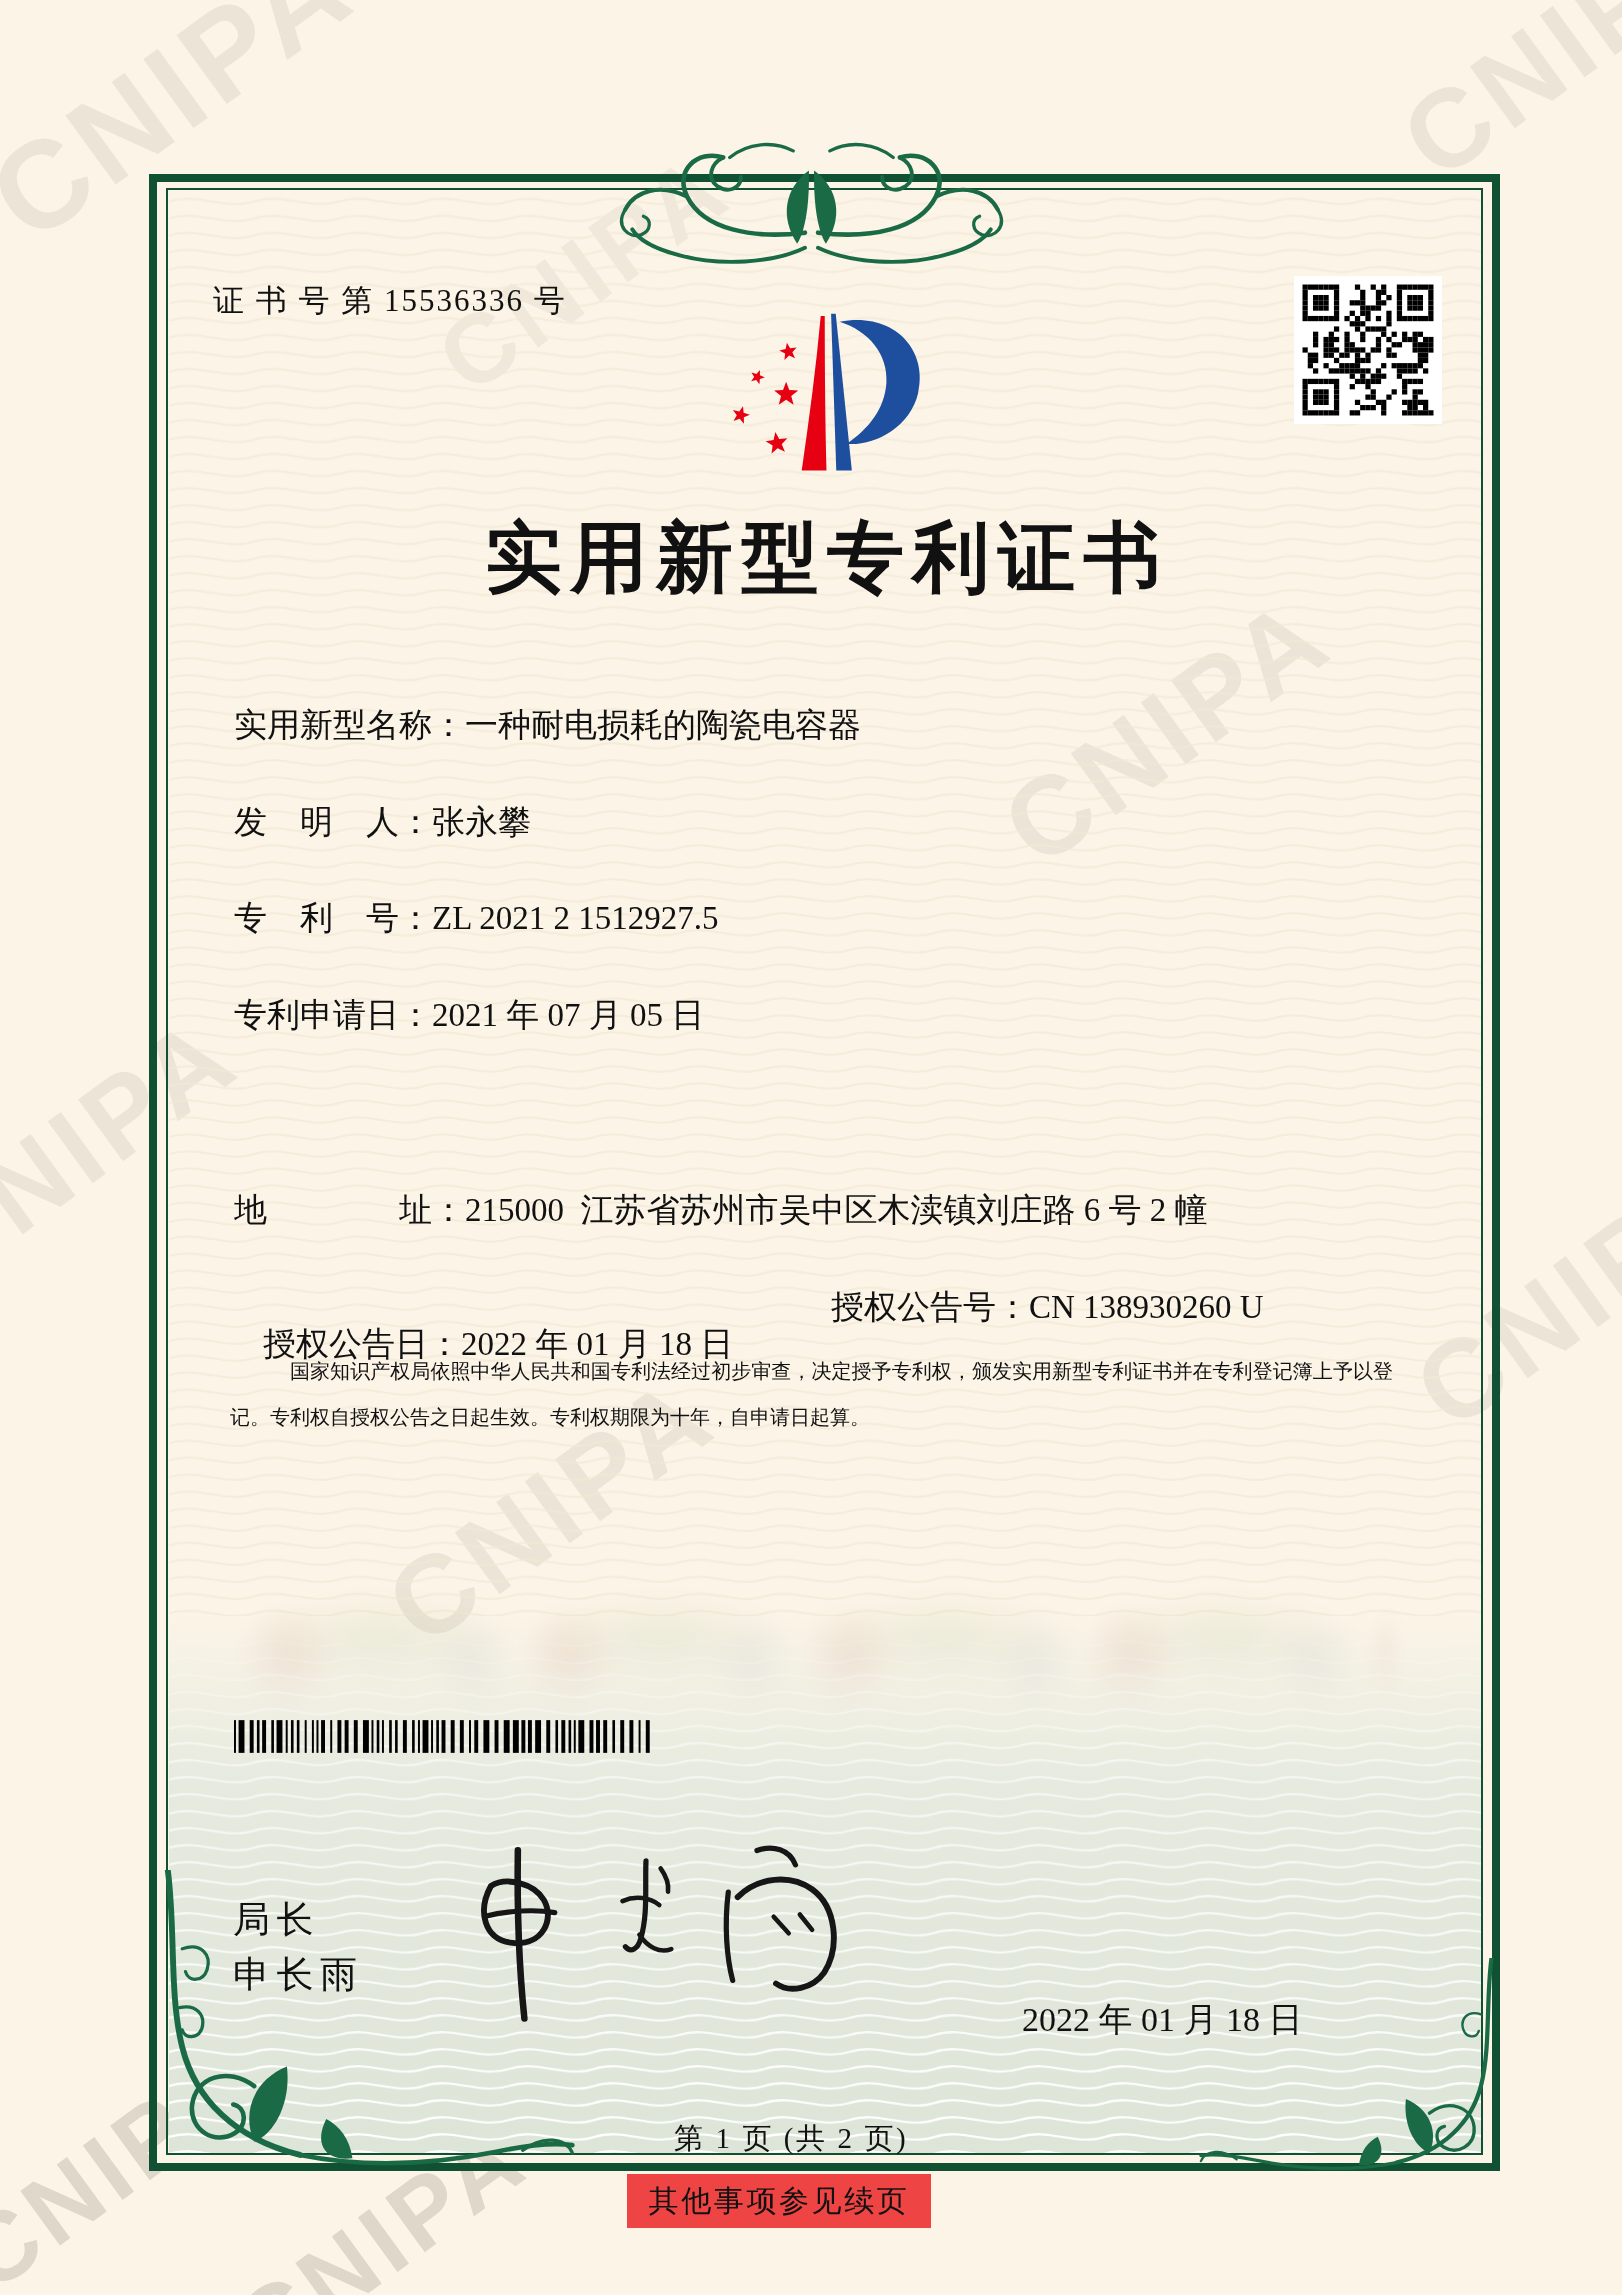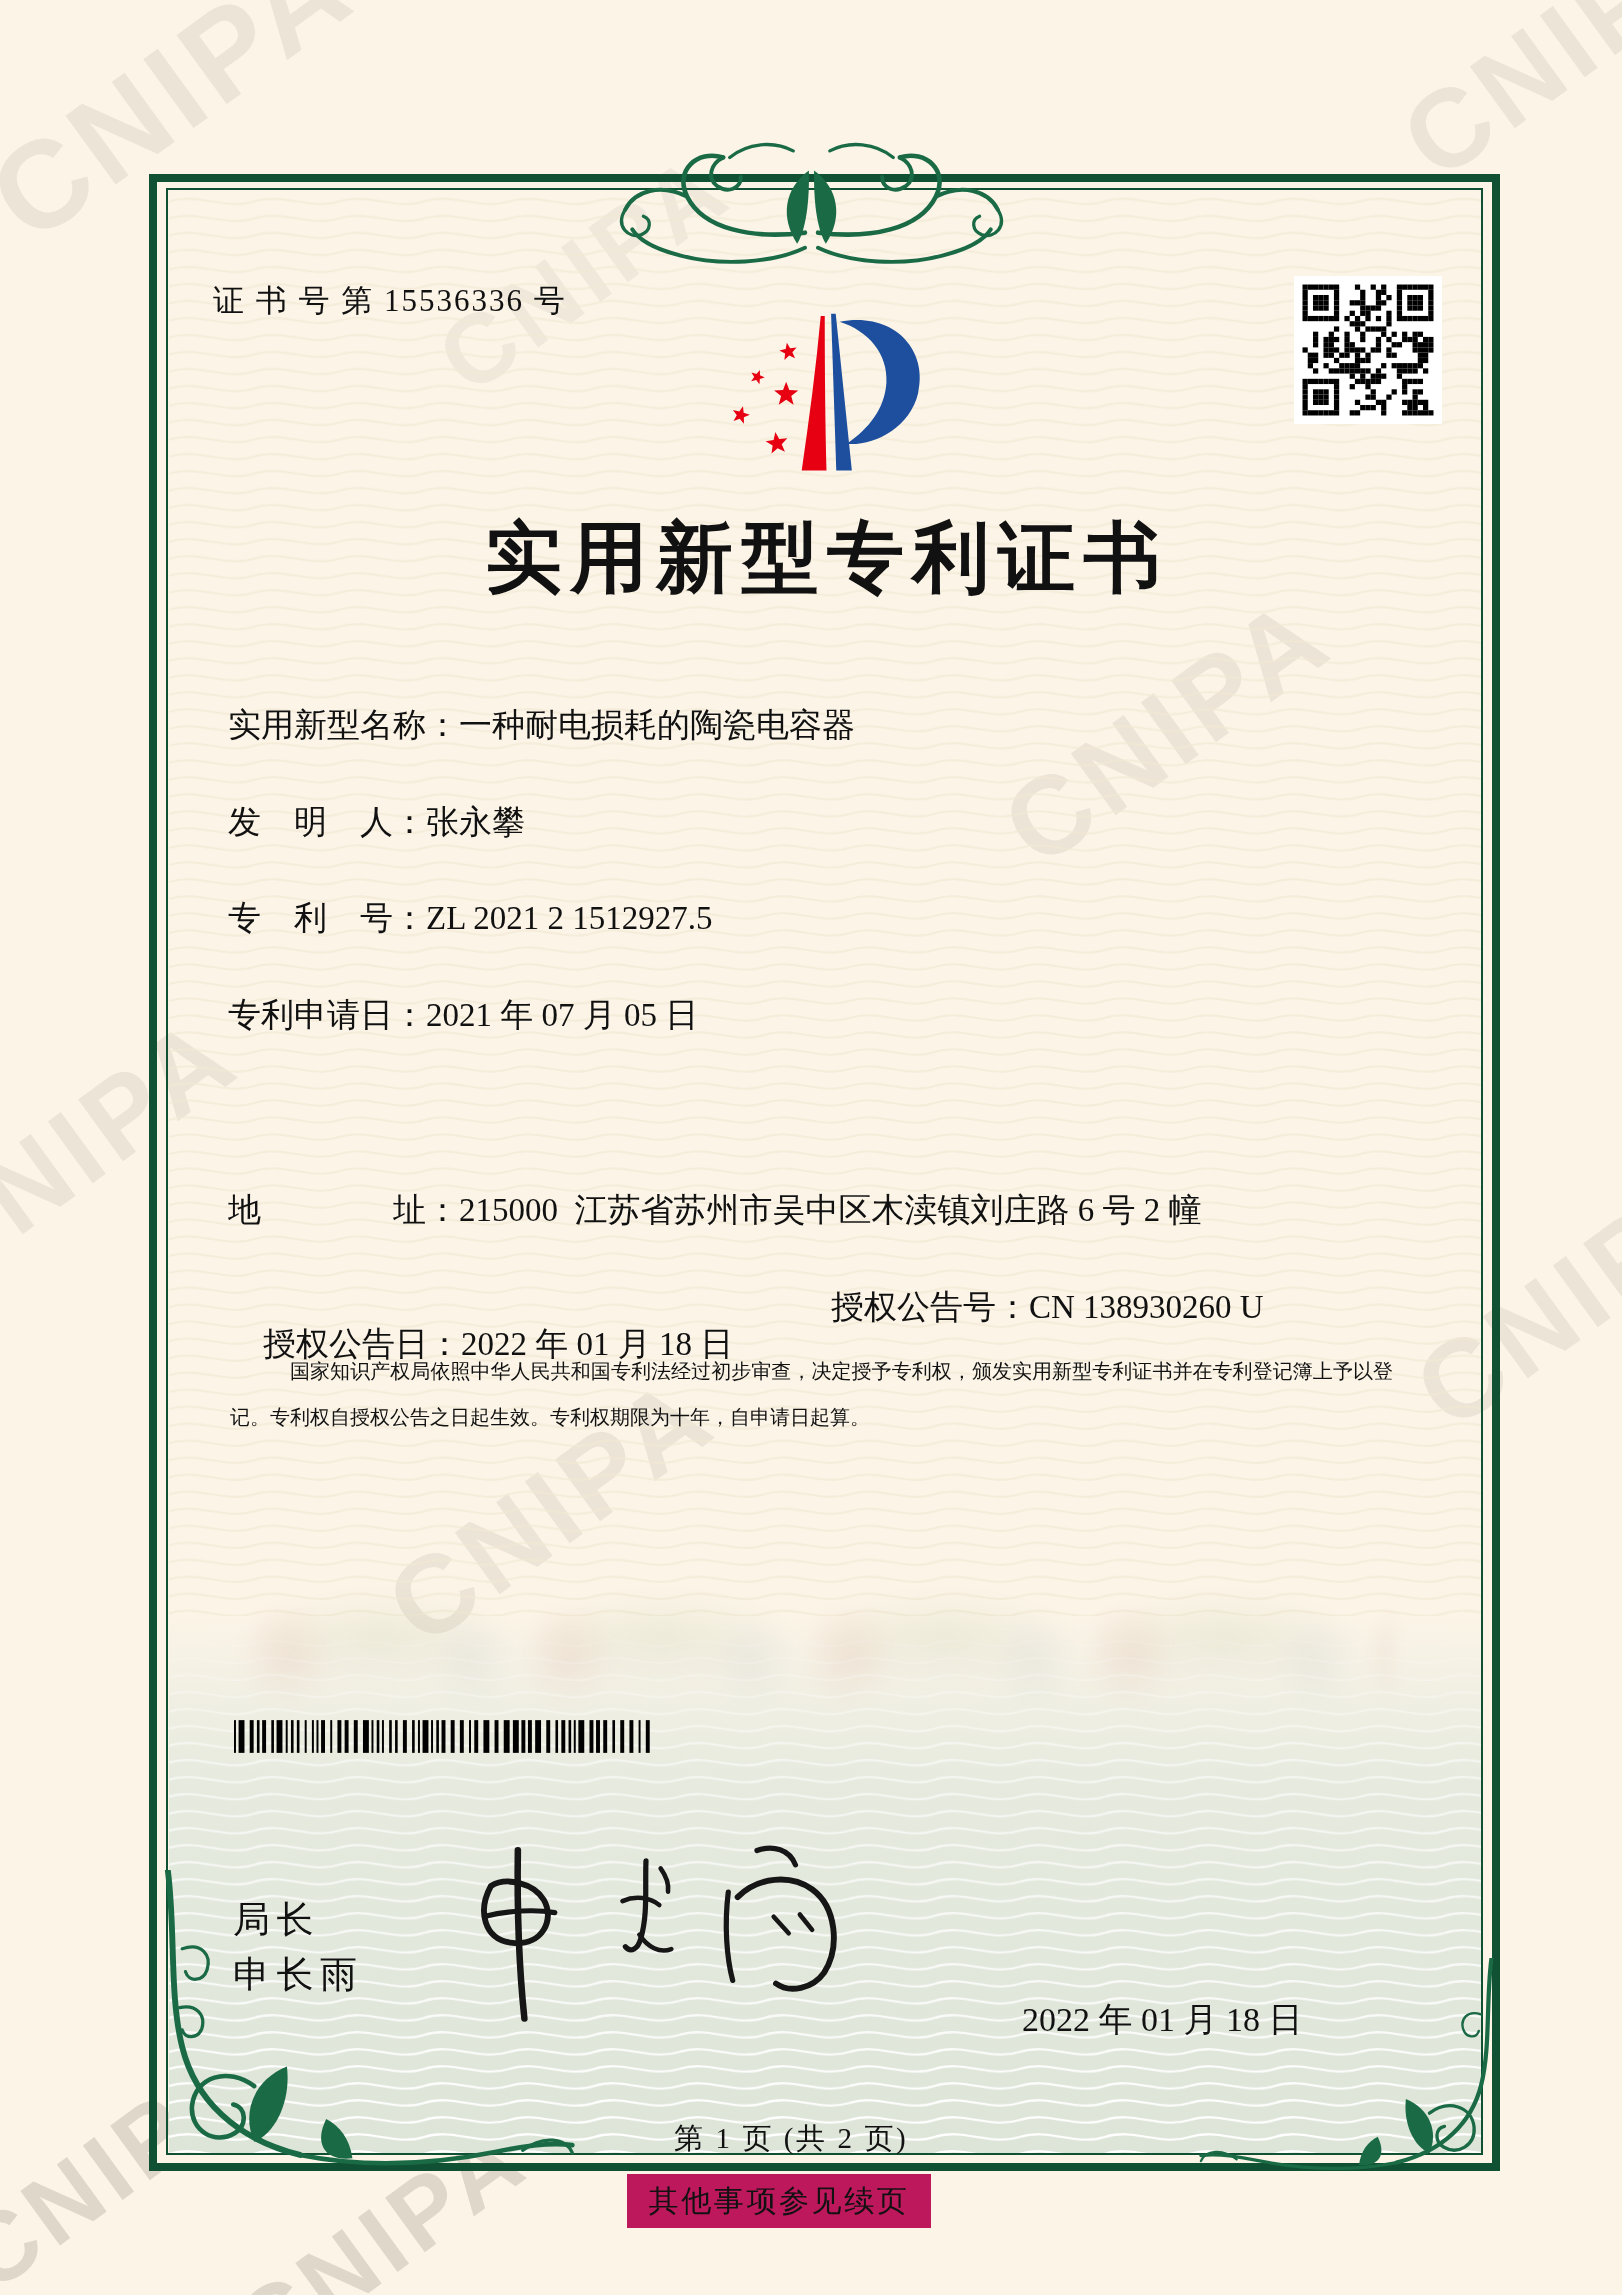--- a/index.html
+++ b/index.html
@@ -27,32 +27,32 @@
     border:2.6px solid #0f5132; box-sizing:border-box;
   }
   
   .cert-no{
     position:absolute; left:213px; top:280px; font-size:31px; letter-spacing:2px; white-space:pre;
   }
   .doc-title{
     position:absolute; left:168px; top:507px; width:1318px; text-align:center;
     font-size:77px; font-weight:bold; letter-spacing:8.5px; white-space:pre;
   }
-  .field-row{position:absolute; left:228px; font-size:33px; white-space:pre;}
+  .field-row{position:absolute; left:234px; font-size:33px; white-space:pre;}
   .grant-row{position:absolute; left:230px; top:1285px; width:1163px; font-size:33px; white-space:pre;}
   .grant-right{position:absolute; left:601px; top:0;}
   .paras{position:absolute; left:230px; top:1348px; width:1163px;}
   .paras p{margin:0; font-size:20px; line-height:46px; text-indent:60px; text-align:justify;}
   .officer-role{position:absolute; left:233px; top:1895px; font-size:37px; letter-spacing:6.5px; white-space:pre;}
   .officer-name{position:absolute; left:233px; top:1950px; font-size:37px; letter-spacing:6.5px; white-space:pre;}
   .grant-date-bottom{position:absolute; left:1022px; top:1997px; font-size:34px; white-space:pre;}
   .page-info{position:absolute; left:674px; top:2119px; font-size:29px; letter-spacing:2.6px; white-space:pre;}
   .note-box{
     position:absolute; left:627px; top:2174px; width:304px; height:54px;
-    background:#be185d; text-align:center; line-height:54px; font-size:30px; letter-spacing:2.6px; white-space:pre;
+    background:#ef4444; text-align:center; line-height:54px; font-size:30px; letter-spacing:2.6px; white-space:pre;
   }
   
   .smudge{
     position:absolute; left:236px; top:1590px; width:1158px; height:131px;
     background-image:
       radial-gradient(closest-side at 18% 55%, rgba(190,90,70,0.20), transparent),
       radial-gradient(closest-side at 52% 40%, rgba(128,160,100,0.20), transparent),
       radial-gradient(closest-side at 84% 60%, rgba(100,120,170,0.14), transparent);
     background-size:281px 124px; background-repeat:repeat-x;
     filter:blur(6.5px); opacity:.55;

